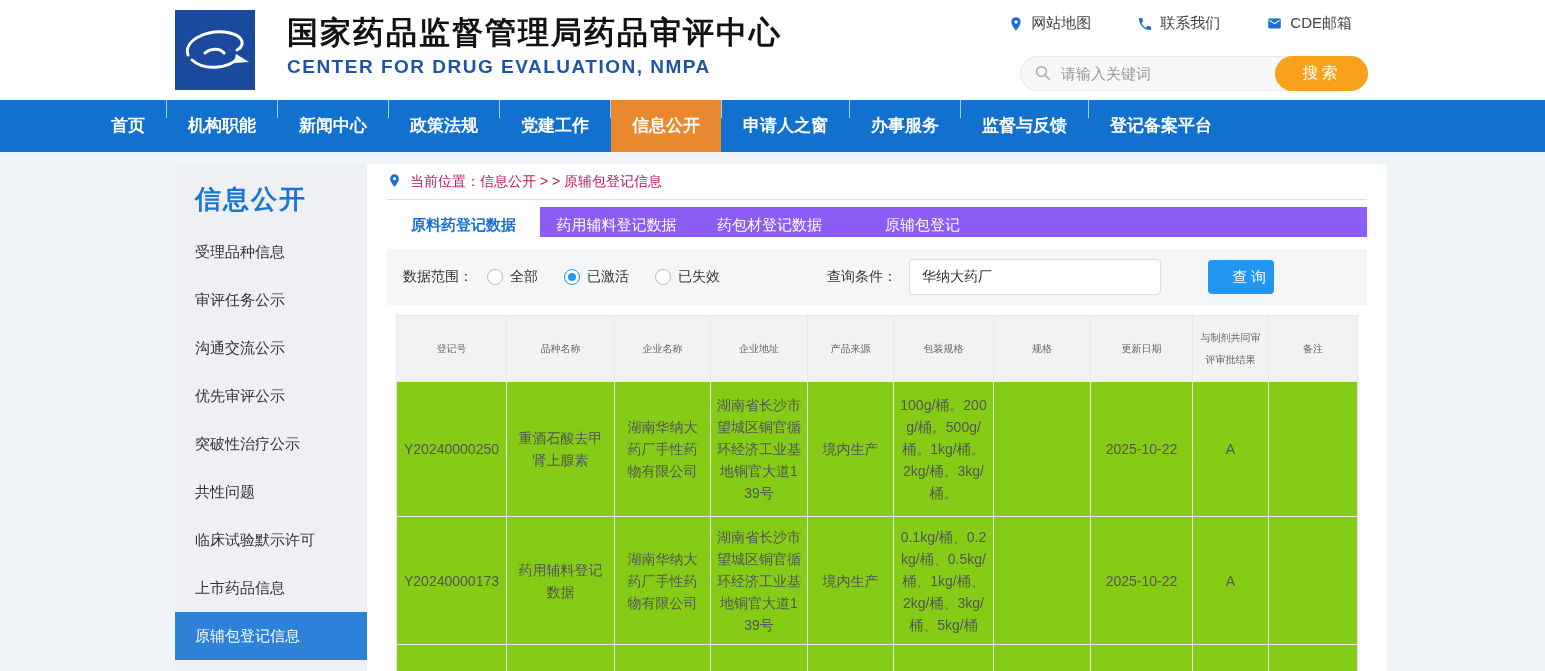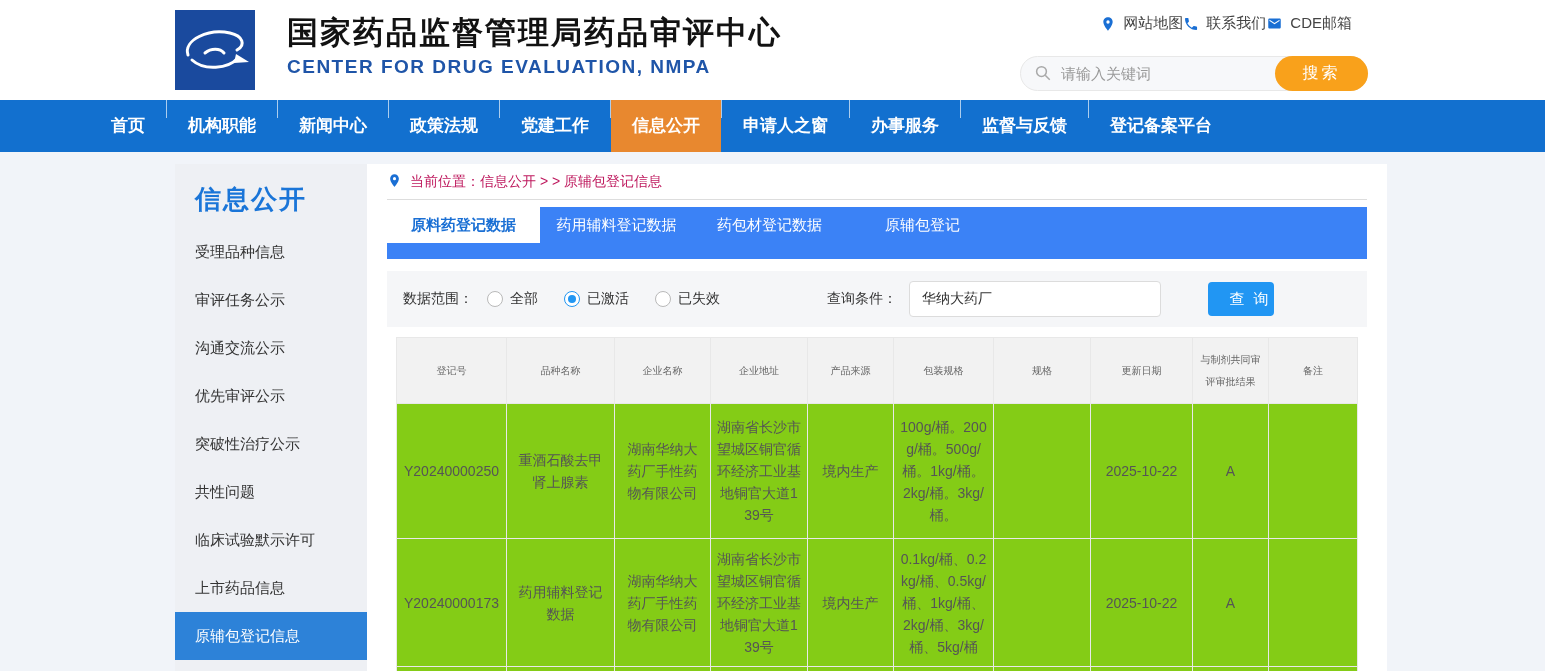--- a/index.html
+++ b/index.html
@@ -7,21 +7,21 @@
   body { font-family:"Liberation Sans","DejaVu Sans",sans-serif; }
   .page { position:relative; width:1545px; height:671px; overflow:hidden; background:#f1f4f9; }
 
   
   .topbar { position:absolute; top:0; left:0; width:1545px; height:100px; background:#ffffff; }
   .brand { position:absolute; left:175px; top:10px; display:flex; align-items:flex-start; }
   .logo { width:80px; height:80px; background:#1a4a9e; display:flex; align-items:center; justify-content:center; }
   .brand-text { margin-left:32px; padding-top:4px; }
   .site-title { font-size:31px; font-weight:bold; color:#121212; letter-spacing:2px; line-height:38px; }
   .site-subtitle { margin-top:4px; font-size:19px; font-weight:bold; color:#1f55a8; letter-spacing:1.5px; }
-  .quick-links { position:absolute; right:193px; top:14px; display:flex; }
+  .quick-links { position:absolute; right:193px; top:14px; display:flex; gap:46px; }
   .qlink { display:flex; align-items:center; gap:7px; font-size:15px; color:#444; text-decoration:none; cursor:pointer; }
   .qlink svg { display:block; }
   .searchbar { position:absolute; right:177px; top:56px; width:348px; height:35px; }
   .searchbar input { width:100%; height:35px; border:1px solid #e8e8e8; background:#f7f8fa; border-radius:18px; padding:0 100px 0 40px; font-size:15px; color:#a16207; outline:none; font-family:inherit; }
   .searchbar input::placeholder { color:#999; }
   .search-glass { position:absolute; left:14px; top:8px; }
   .search-btn { position:absolute; right:0; top:0; width:93px; height:35px; border:none; border-radius:18px; background:#f9a11b; color:#fff; font-size:16px; letter-spacing:3px; cursor:pointer; font-family:inherit; }
 
   
   .nav { position:absolute; top:100px; left:0; width:1545px; height:52px; background:#1270cf; display:flex; align-items:flex-start; padding-left:90px; }
@@ -33,34 +33,34 @@
   .main { position:absolute; left:175px; top:164px; width:1212px; height:507px; display:flex; }
   .sidebar { width:192px; background:#eef0f4; padding-top:22px; flex-shrink:0; }
   .sidebar-title { font-size:26px; font-weight:bold; color:#1a75d8; padding-left:20px; height:26px; line-height:26px; margin-bottom:16px; letter-spacing:2px; }
   .side-item { display:block; height:48px; line-height:48px; padding-left:20px; font-size:15px; color:#333; text-decoration:none; cursor:pointer; }
   .side-item.active { background:#2d82d8; color:#fff; }
 
   .content { flex:1; background:#ffffff; padding:14px 20px 0 20px; overflow:hidden; }
 
   .breadcrumb { display:flex; align-items:center; gap:8px; height:22px; font-size:14px; color:#be185d; padding-bottom:14px; border-bottom:1px solid #ddd; }
 
-  .tabs { margin-top:7px; height:52px; background:#3b82f6; display:flex; }
+  .tabs { margin-top:7px; height:30px; background:#8b5cf6; display:flex; }
   .tab { width:153px; height:36px; line-height:36px; text-align:center; font-size:15px; color:#fff; cursor:pointer; white-space:nowrap; }
   .tab.active { background:#fff; color:#1a6fd4; font-weight:bold; }
 
   .filterbar { margin-top:12px; height:56px; background:#f5f6f8; display:flex; align-items:center; padding:0 16px; font-size:14px; color:#333; }
   .scope-label, .query-label { white-space:nowrap; }
   .radios { display:flex; align-items:center; gap:26px; margin-left:14px; }
   .radio { display:flex; align-items:center; gap:7px; cursor:pointer; }
   .rb { width:16px; height:16px; border-radius:50%; border:1px solid #b9b9b9; background:#fff; display:inline-flex; align-items:center; justify-content:center; }
   .rb.checked { border-color:#2196f3; }
   .rb.checked::after { content:""; width:8px; height:8px; border-radius:50%; background:#2196f3; }
   .query-group { margin-left:auto; display:flex; align-items:center; }
   .query-input { width:252px; height:36px; border:1px solid #dcdcdc; border-radius:4px; background:#fff; margin-left:12px; padding:0 12px; font-size:14px; color:#333; outline:none; font-family:inherit; }
-  .query-btn { margin-left:47px; margin-right:77px; width:66px; height:34px; border:none; border-radius:4px; background:#2196f3; color:#fff; font-size:15px; cursor:pointer; font-family:Liberation Mono, monospace; white-space:nowrap;padding-left:16px; }
+  .query-btn { margin-left:47px; margin-right:77px; width:66px; height:34px; border:none; border-radius:4px; background:#2196f3; color:#fff; font-size:15px; cursor:pointer; font-family:Liberation Serif, serif; white-space:nowrap;padding-left:16px; }
 
   table.data { border-collapse:collapse; table-layout:fixed; width:961px; margin:10px 0 0 9px; }
   table.data th, table.data td { border:1px solid #e8e8e8; text-align:center; vertical-align:middle; word-break:break-all; padding:8px 6px; line-height:22px; }
   table.data th { background:#f2f2f2; color:#666; font-size:10px; font-weight:normal; height:66px; }
   table.data td { color:#555; font-size:14px; background:#84cc16; }
   tr.r1 td { height:135px; }
   tr.r2 td { height:128px; }
   tr.sliver td { height:40px; }
 </style>
 </head>

